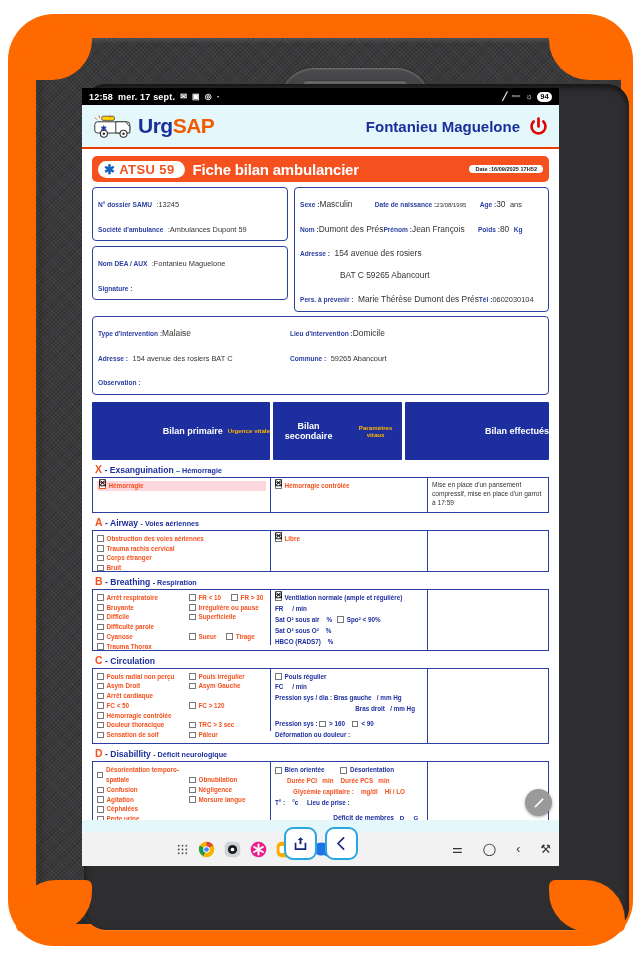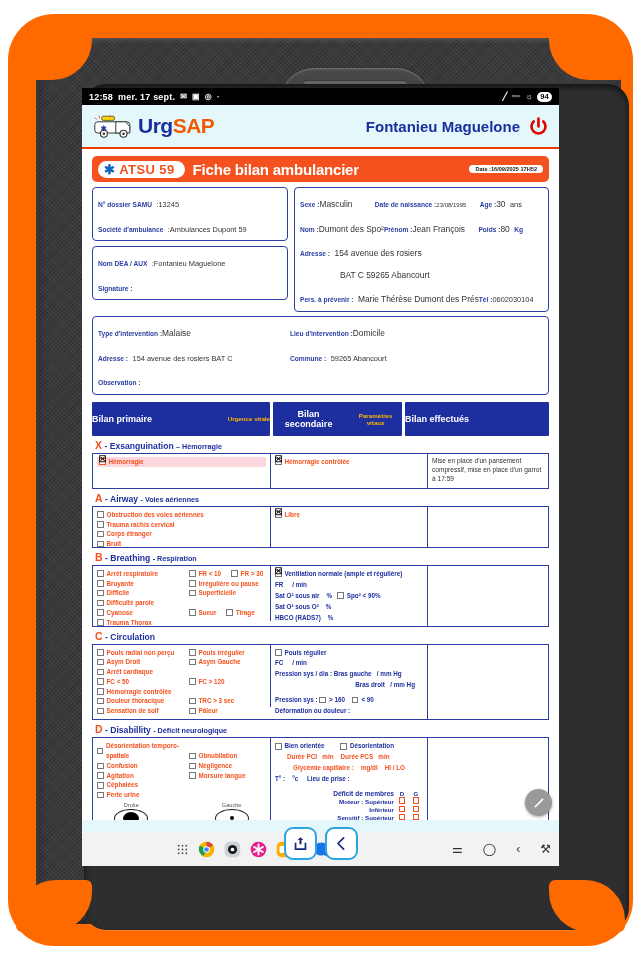--- a/index.html
+++ b/index.html
@@ -119,23 +119,23 @@
   .line:last-child{ margin-bottom:0; }
 
   .bx-inter{ margin-top:4px; }
   .inter-grid{ display:flex; }
   .inter-grid > div:first-child{ width:192px; }
 
   
   .hdr3{ display:flex; gap:3px; margin-top:7px; }
   .hdr3 > div{
     background:#1d2f9e; color:#fff; text-align:center;
-    padding:7px 0; border-radius:1px;
+    padding:19px 0; border-radius:1px;
     font-size:9px; font-weight:bold;
-    display:flex; align-items:center; justify-content:space-between; gap:5px;
+    display:flex; align-items:center; justify-content:flex-end; gap:5px;
   }
   .hdr3 .c1{ width:178px; }
   .hdr3 .c2{ width:129px; }
   .hdr3 .c3{ flex:1; }
   .hdr-sub{ font-size:6.2px; font-weight:bold; }
   .sub-orange{ color:#ffb300; }
 
   
   .sec-h{ margin:3px 0 2px 3px; font-size:8.6px; font-weight:bold; color:#1d2f9e; }
   .sec-h .ltr{ color:#f4511e; font-size:10.5px; }
@@ -294,21 +294,21 @@
         </div>
       </div>
       <div class="bx col-r">
         <div class="line">
           <span class="lbl">Sexe :</span><span class="valbig">Masculin</span>
           &nbsp;&nbsp;&nbsp;&nbsp;<span class="lbl">Date de naissance :</span><span class="val" style="font-size:6px">23/08/1995</span>
           &nbsp;&nbsp;<span class="lbl">Age :</span><span class="valbig">30</span>
           <span class="val">ans</span>
         </div>
         <div class="line">
-          <span class="lbl">Nom :</span><span class="valbig">Dumont des Spo²</span><span class="lbl">Prénom :</span><span class="valbig">Jean François</span>
+          <span class="lbl">Nom :</span><span class="valbig">Dumont des Prés</span><span class="lbl">Prénom :</span><span class="valbig">Jean François</span>
           &nbsp;&nbsp;<span class="lbl">Poids :</span><span class="valbig">80</span>
           <span class="lbl">Kg</span>
         </div>
         <div class="line">
           <span class="lbl">Adresse :</span> <span class="valbig">154 avenue des rosiers</span>
           <div style="padding-left:40px"><span class="valbig">BAT C 59265 Abancourt</span></div>
         </div>
         <div class="line">
           <span class="lbl">Pers. à prévenir :</span> <span class="valbig">Marie Thérèse Dumont des Prés</span><span class="lbl">Tél :</span><span class="val">0602030104</span>
         </div>

